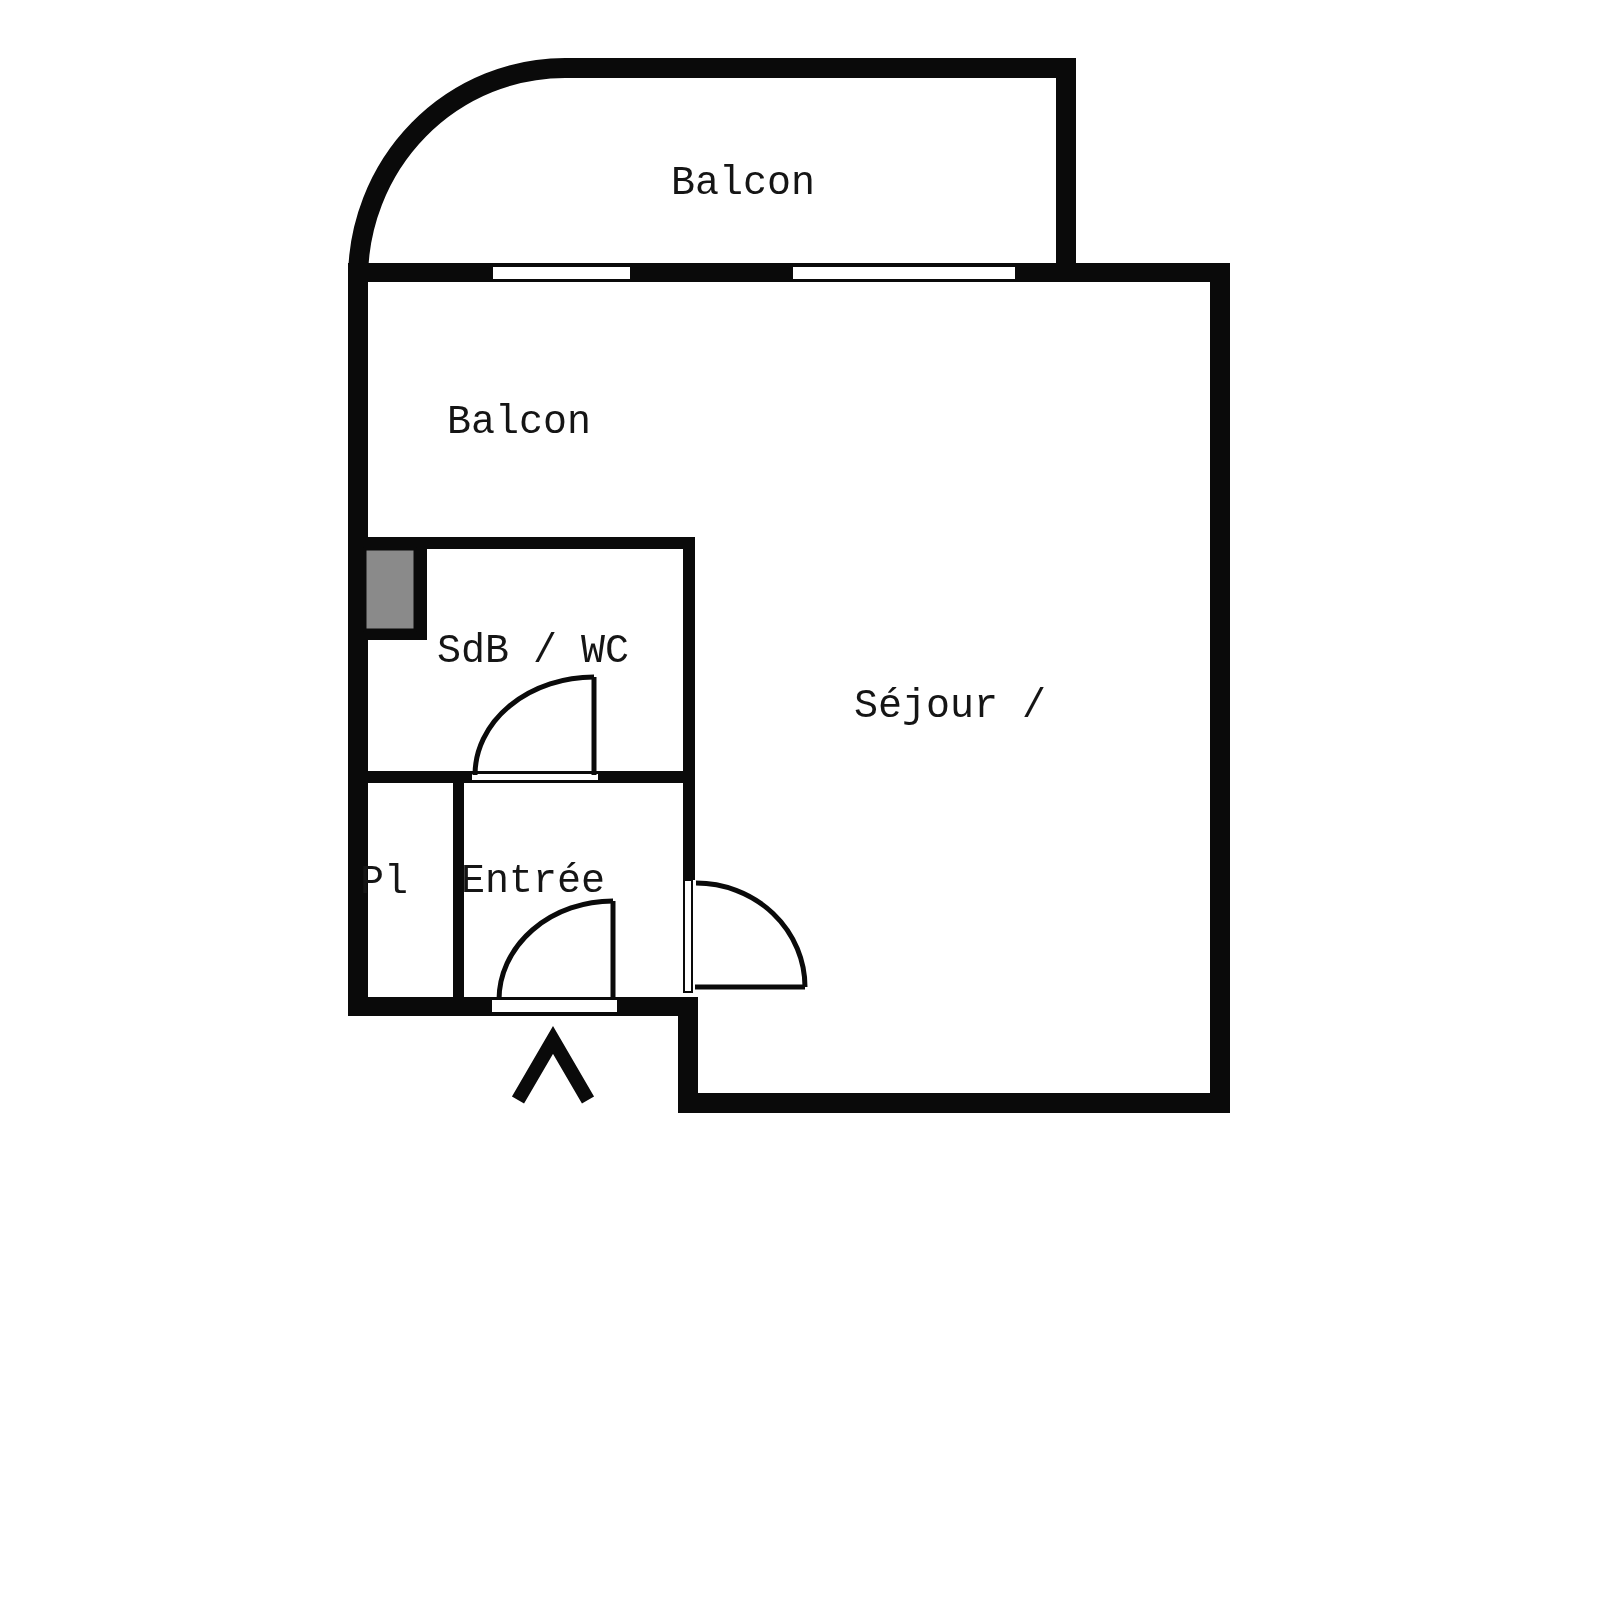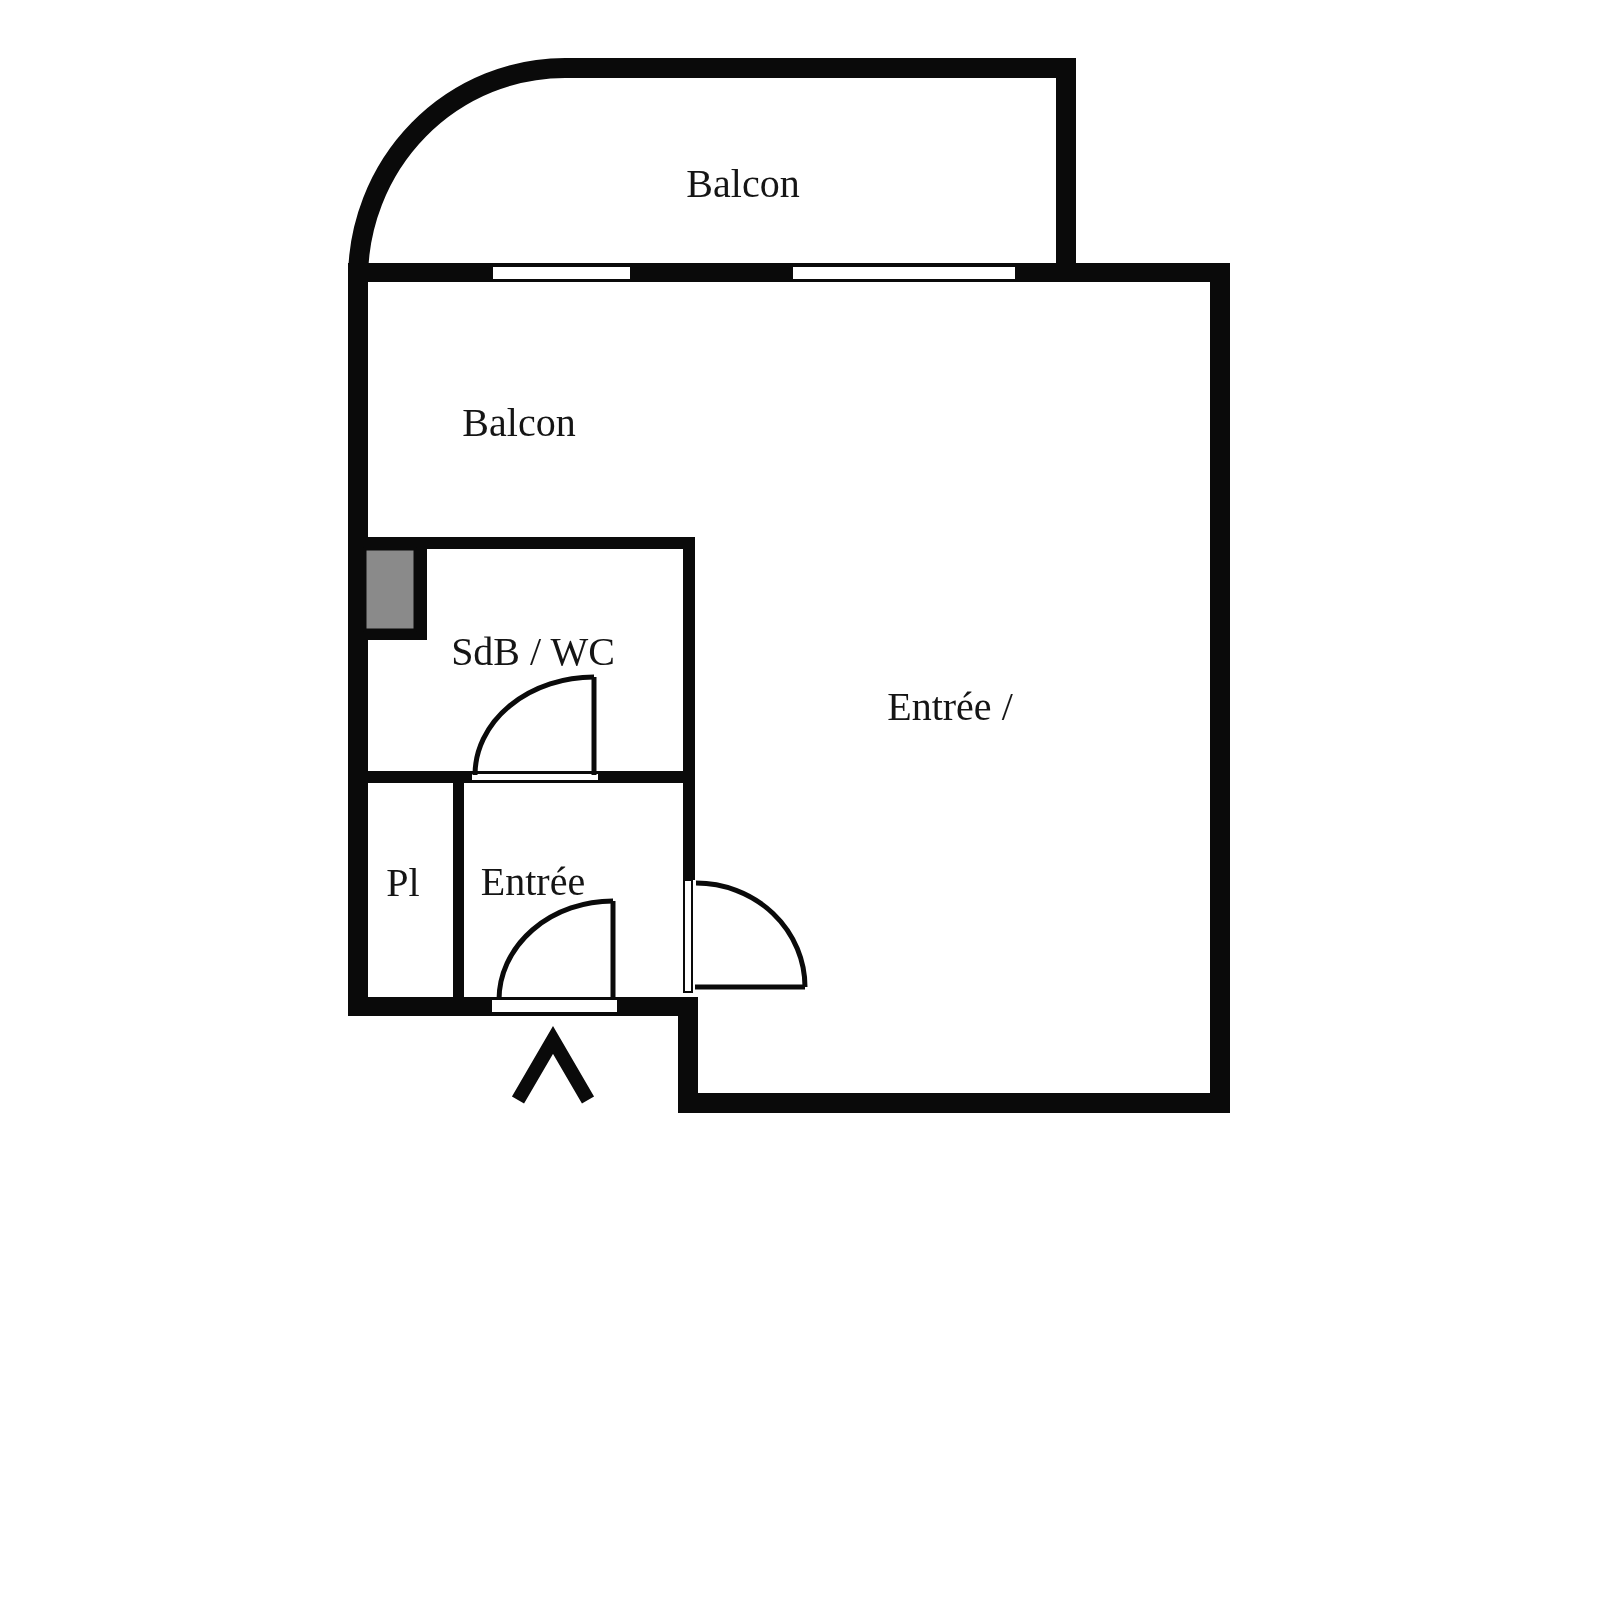--- a/index.html
+++ b/index.html
@@ -6,21 +6,21 @@
     margin: 0;
     padding: 0;
     background: #ffffff;
   }
   #stage {
     position: relative;
     width: 1600px;
     height: 1600px;
     background: var(--bg, #ffffff);
     overflow: hidden;
-    font-family: Liberation Serif, serif;
+    font-family: Liberation Mono, monospace;
   }
   #plan-svg {
     position: absolute;
     left: 0;
     top: 0;
   }
   .wall { fill: var(--wall, #0a0a0a); }
   .wall-stroke { stroke: var(--wall, #0a0a0a); fill: none; }
   .window-slot { fill: #ffffff; }
   .duct { fill: var(--duct, #8a8a8a); stroke: var(--wall, #0a0a0a); stroke-width: 3; }
@@ -32,21 +32,21 @@
     transform: translate(-50%, -50%);
     font-size: 40px;
     line-height: 1;
     color: #151515;
     white-space: nowrap;
   }
   .lbl-balcon  { left: 743px;  top: 184px; }
   .lbl-cuisine { left: 519px;  top: 423px; }
   .lbl-sdbwc   { left: 533px;  top: 642px; margin-top: 10px; }
   .lbl-sejour  { left: 950px;  top: 707px; }
-  .lbl-pl      { left: 403px;  top: 883px; }
+  .lbl-pl      { left: 384px;  top: 883px; }
   .lbl-entree  { left: 533px;  top: 882px; }
 </style>
 </head>
 <body>
 
 <div id="stage">
 
   <svg id="plan-svg" width="1600" height="1600" viewBox="0 0 1600 1600">
 
     <path class="wall-stroke" stroke-width="20" d="M 358 279 A 207 211 0 0 1 565 68 L 1066 68 L 1066 268"></path>
@@ -83,16 +83,16 @@
 
     <line class="door-line" x1="695" y1="987" x2="805" y2="987"></line>
     <path class="door-line" d="M 696 883 A 109 104 0 0 1 805 987"></path>
 
     <path class="chevron" d="M 518 1100 L 553 1040 L 588 1100"></path>
   </svg>
 
   <div class="room-label lbl-balcon">Balcon</div>
   <div class="room-label lbl-cuisine">Balcon</div>
   <div class="room-label lbl-sdbwc">SdB / WC</div>
-  <div class="room-label lbl-sejour">Entrée /</div>
+  <div class="room-label lbl-sejour">Séjour /</div>
   <div class="room-label lbl-pl">Pl</div>
   <div class="room-label lbl-entree">Entrée</div>
 </div>
 
 </body></html>

